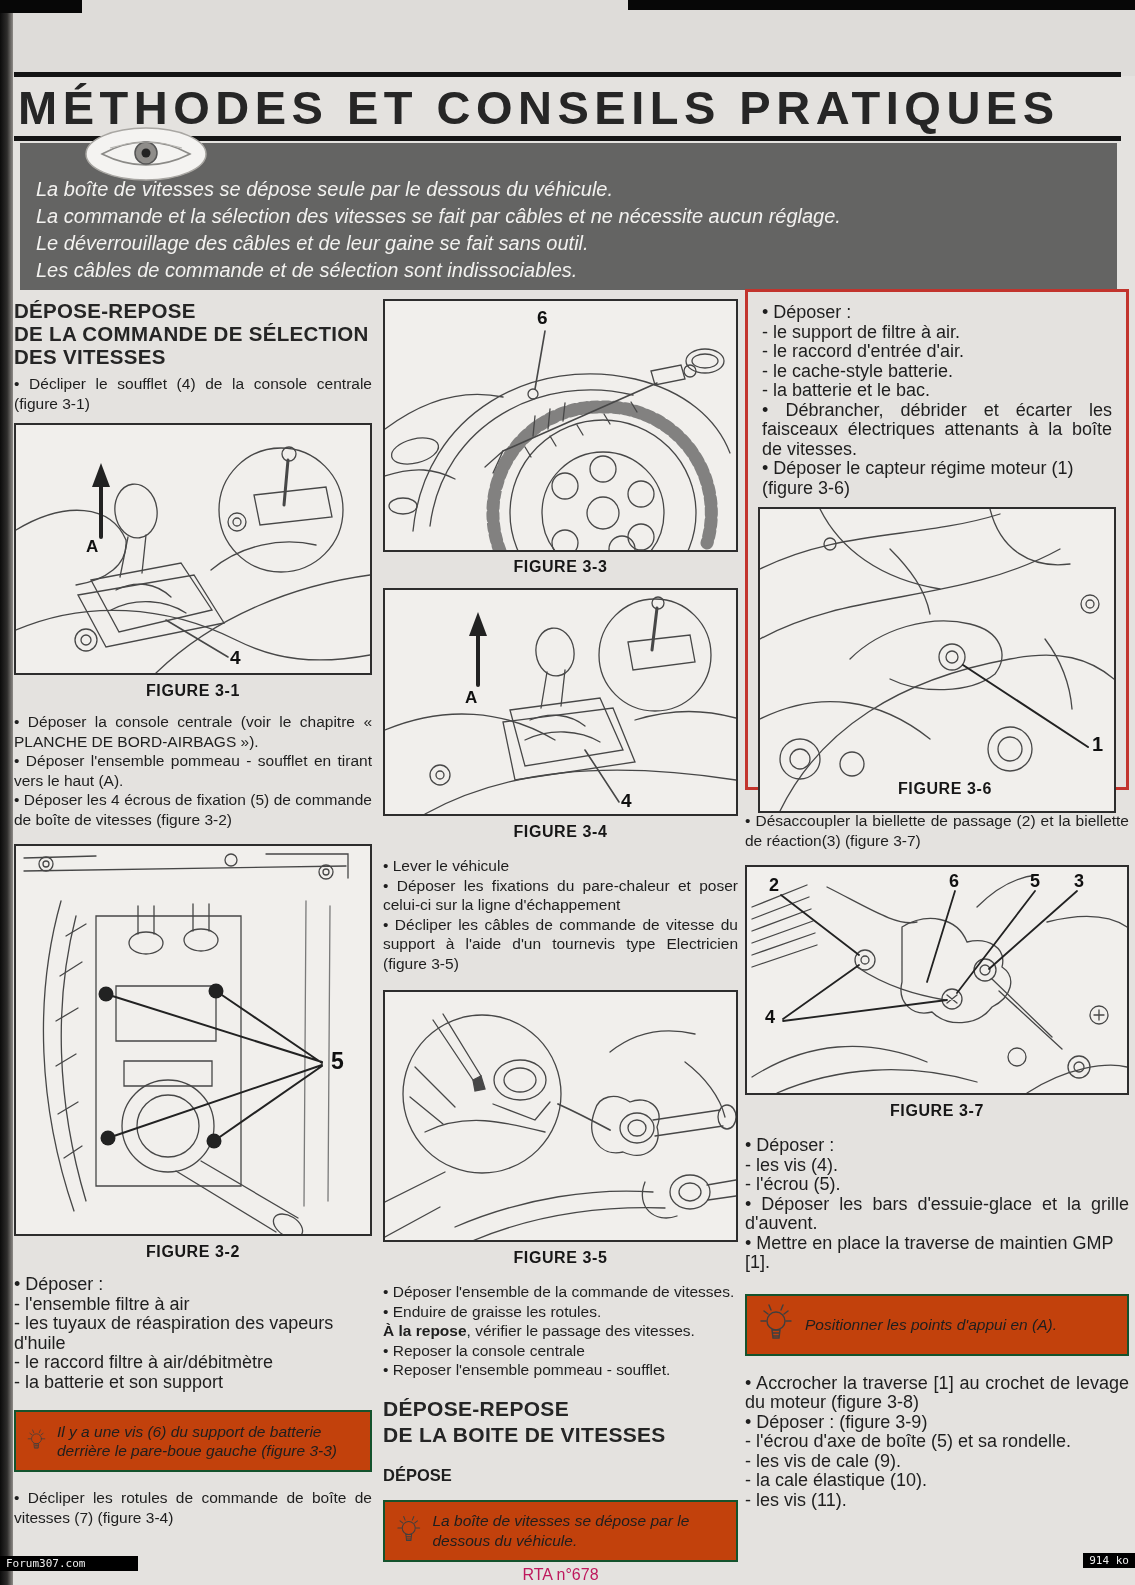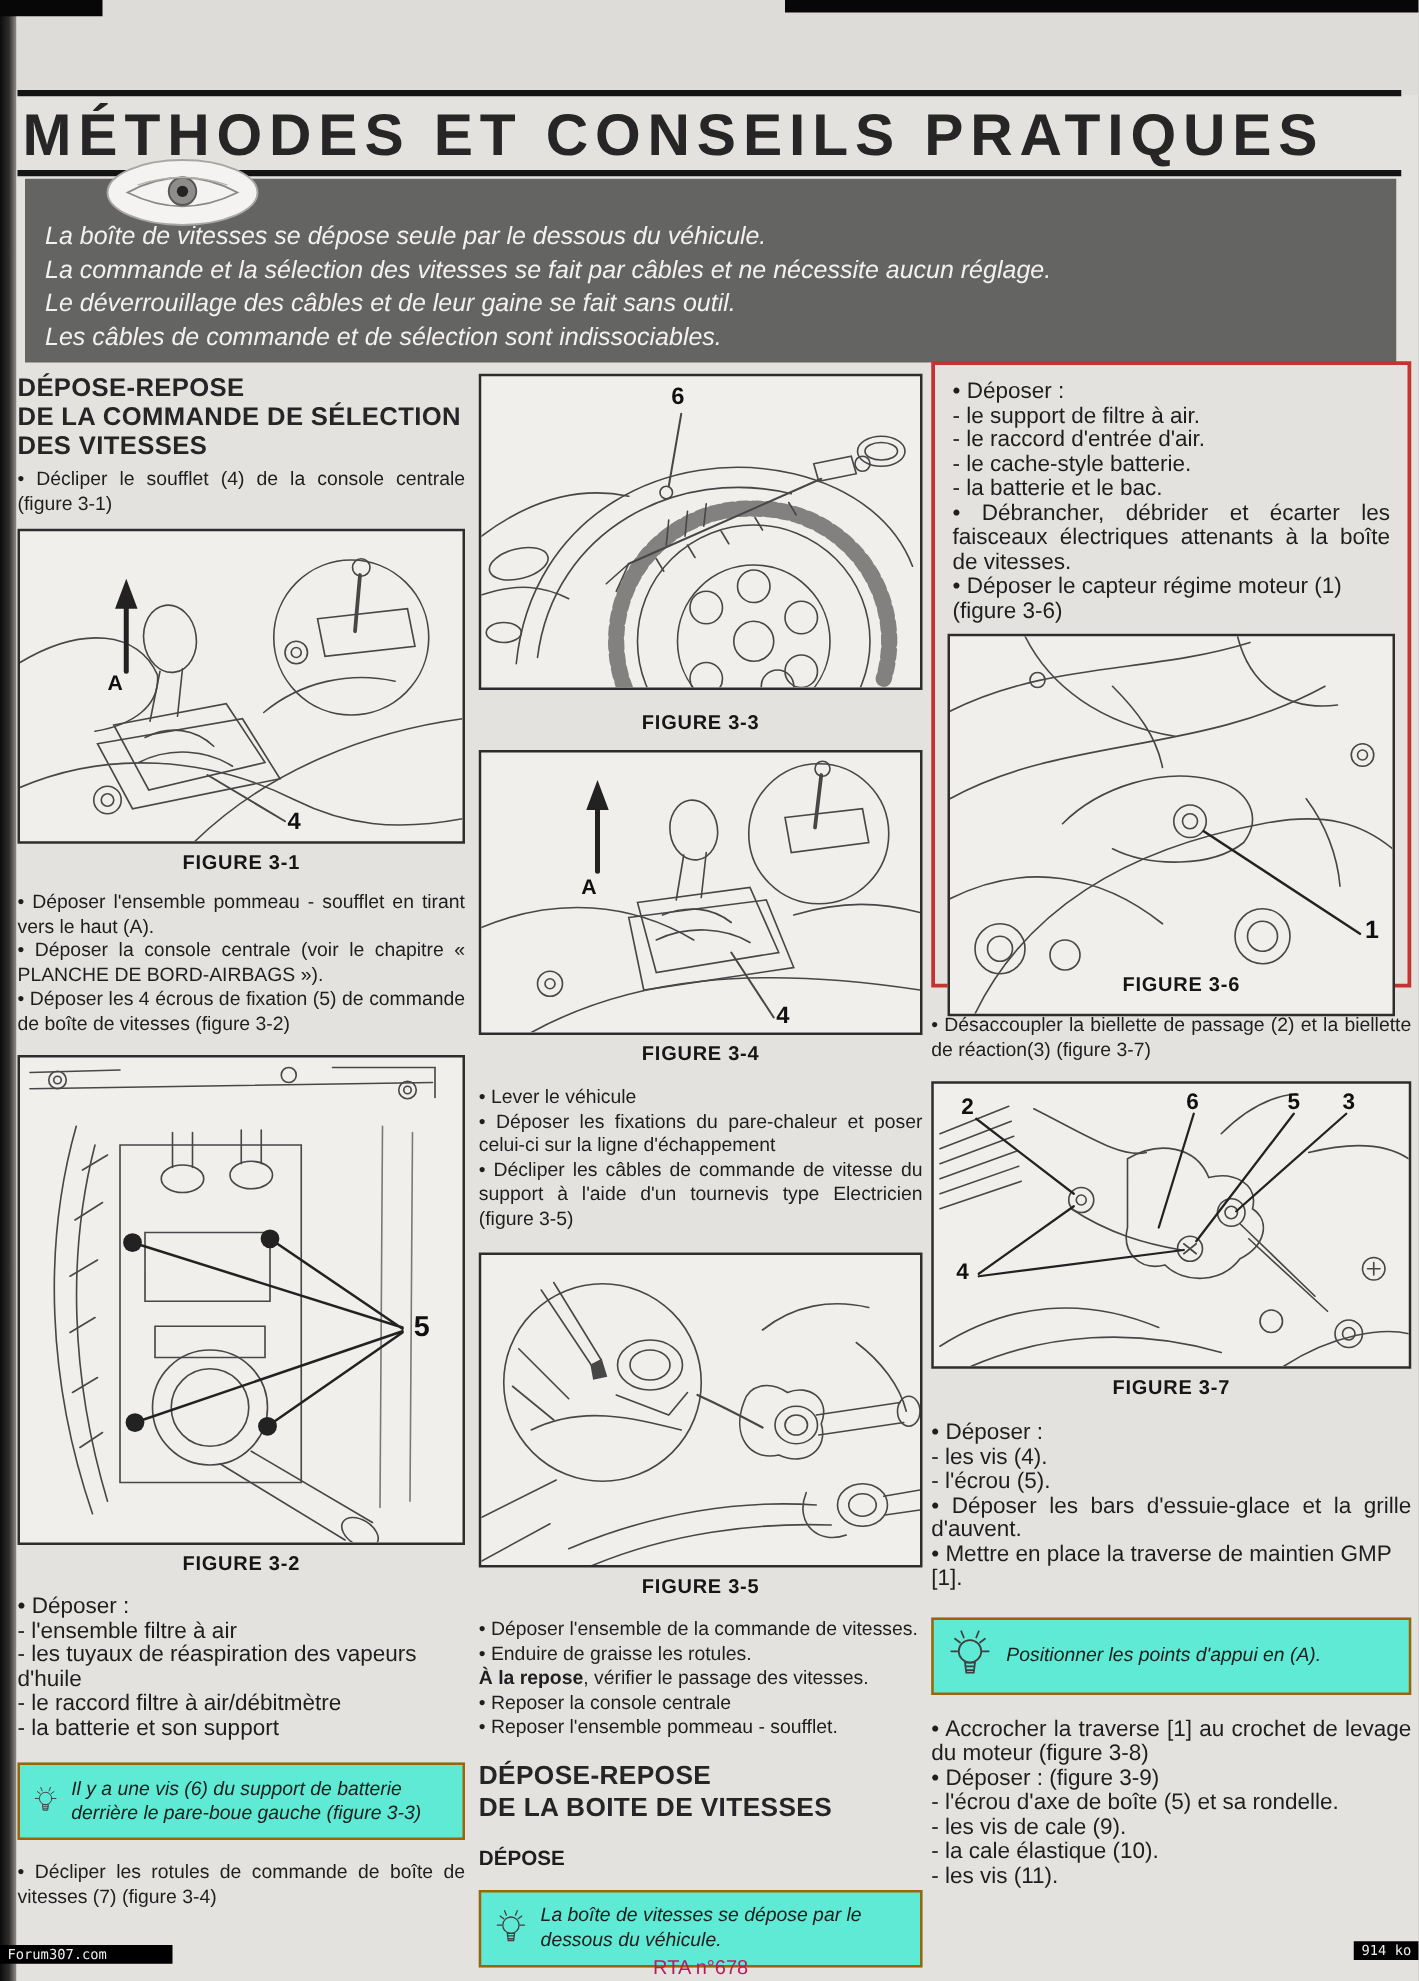--- a/index.html
+++ b/index.html
@@ -19,21 +19,21 @@
   .eye{position:absolute;left:84px;top:126px;}
   .col{position:absolute;}
   .col-left{left:14px;top:299px;width:358px;}
   .col-mid{left:383px;top:299px;width:355px;}
   .col-right{left:745px;top:289px;width:384px;}
   .h1{font-size:20.5px;line-height:23px;font-weight:bold;letter-spacing:.3px;color:#252525;}
   .p{font-size:15.5px;line-height:19.5px;text-align:justify;}
   .li{font-size:18px;line-height:19.5px;}
   .cap{font-size:16px;font-weight:bold;text-align:center;letter-spacing:.6px;margin-top:7px;color:#161616;}
   .figbox{position:relative;border:2px solid #2d2d2d;background:#f1efec;box-sizing:border-box;overflow:hidden;}
-  .tip{border:2px solid #a16207;background:#5eead4;display:flex;align-items:center;gap:10px;
+  .tip{border:2px solid #14532d;background:#c2410c;display:flex;align-items:center;gap:10px;
        padding:7px 10px;font-style:italic;font-size:15.5px;line-height:19.5px;box-sizing:border-box;}
   .callout{position:absolute;font-weight:bold;color:#101010;}
   .redbox{position:relative;border:3px solid #c2342d;box-sizing:border-box;height:501px;}
   .redbox .inner-list{padding:11px 14px 0 14px;}
   .badge{position:absolute;background:#000;color:#eee;font-family:"DejaVu Sans Mono",monospace;
          font-size:11px;line-height:15px;padding:0 6px;}
   .rta{position:absolute;left:383px;top:1566px;width:355px;text-align:center;font-size:16px;color:#be185d;}
   svg{display:block;}
 </style>
 </head>
@@ -99,22 +99,22 @@
           <path d="M85,112 L85,58" stroke-width="4" stroke="#222"></path>
         </g>
         <polygon points="85,38 76,62 94,62" fill="#222"></polygon>
       </svg>
       <span class="callout" style="left:70px;top:112px;font-size:17px">A</span>
       <span class="callout" style="left:214px;top:222px;font-size:19px">4</span>
     </div>
     <div class="cap">FIGURE 3-1</div>
 
     <div style="margin-top:12px">
+      <div class="p">• Déposer la console centrale (voir le chapitre « PLANCHE DE BORD-AIRBAGS »).</div>
       <div class="p">• Déposer l'ensemble pommeau - soufflet en tirant vers le haut (A).</div>
-      <div class="p">• Déposer la console centrale (voir le chapitre « PLANCHE DE BORD-AIRBAGS »).</div>
       <div class="p">• Déposer les 4 écrous de fixation (5) de commande de boîte de vitesses (figure 3-2)</div>
     </div>
 
     <div class="figbox" style="height:392px;margin-top:15px">
       <svg width="354" height="388" viewBox="0 0 354 388">
         <g fill="none" stroke="#474747" stroke-width="1.3" stroke-linecap="round">
           <path d="M8,25 L330,20 M8,12 L80,10 M250,8 L332,8 L332,32"></path>
           <circle cx="30" cy="18" r="7"></circle>
             <circle cx="30" cy="18" r="3"></circle>
           <circle cx="215" cy="14" r="6"></circle>
@@ -196,21 +196,21 @@
           <ellipse cx="18" cy="205" rx="14" ry="8"></ellipse>
           <path d="M150,115 L148,135 M165,108 L163,128 M180,102 L178,120"></path>
           <ellipse cx="320" cy="60" rx="19" ry="12"></ellipse>
             <ellipse cx="320" cy="60" rx="13" ry="7"></ellipse>
           <path d="M160,30 L150,88" stroke-width="1.6"></path>
             <circle cx="148" cy="93" r="5"></circle>
         </g>
       </svg>
       <span class="callout" style="left:152px;top:6px;font-size:19px">6</span>
     </div>
-    <div class="cap" style="margin-top:18px">FIGURE 3-3</div>
+    <div class="cap" style="margin-top:6px">FIGURE 3-3</div>
 
     <div class="figbox" style="height:228px;margin-top:12px">
       <svg width="351" height="224" viewBox="0 0 351 224">
         <g fill="none" stroke="#474747" stroke-width="1.3" stroke-linecap="round">
           <path d="M0,140 C60,115 120,120 170,150"></path>
           <path d="M40,224 C120,180 220,170 351,190"></path>
           <path d="M250,130 C290,118 320,120 351,128"></path>
           <path d="M125,120 L215,108 L238,160 L140,176 Z"></path>
           <path d="M118,132 L228,118 L250,172 L130,190 Z"></path>
           <path d="M145,130 C165,122 185,124 200,136 M140,150 C165,138 195,140 215,152"></path>

